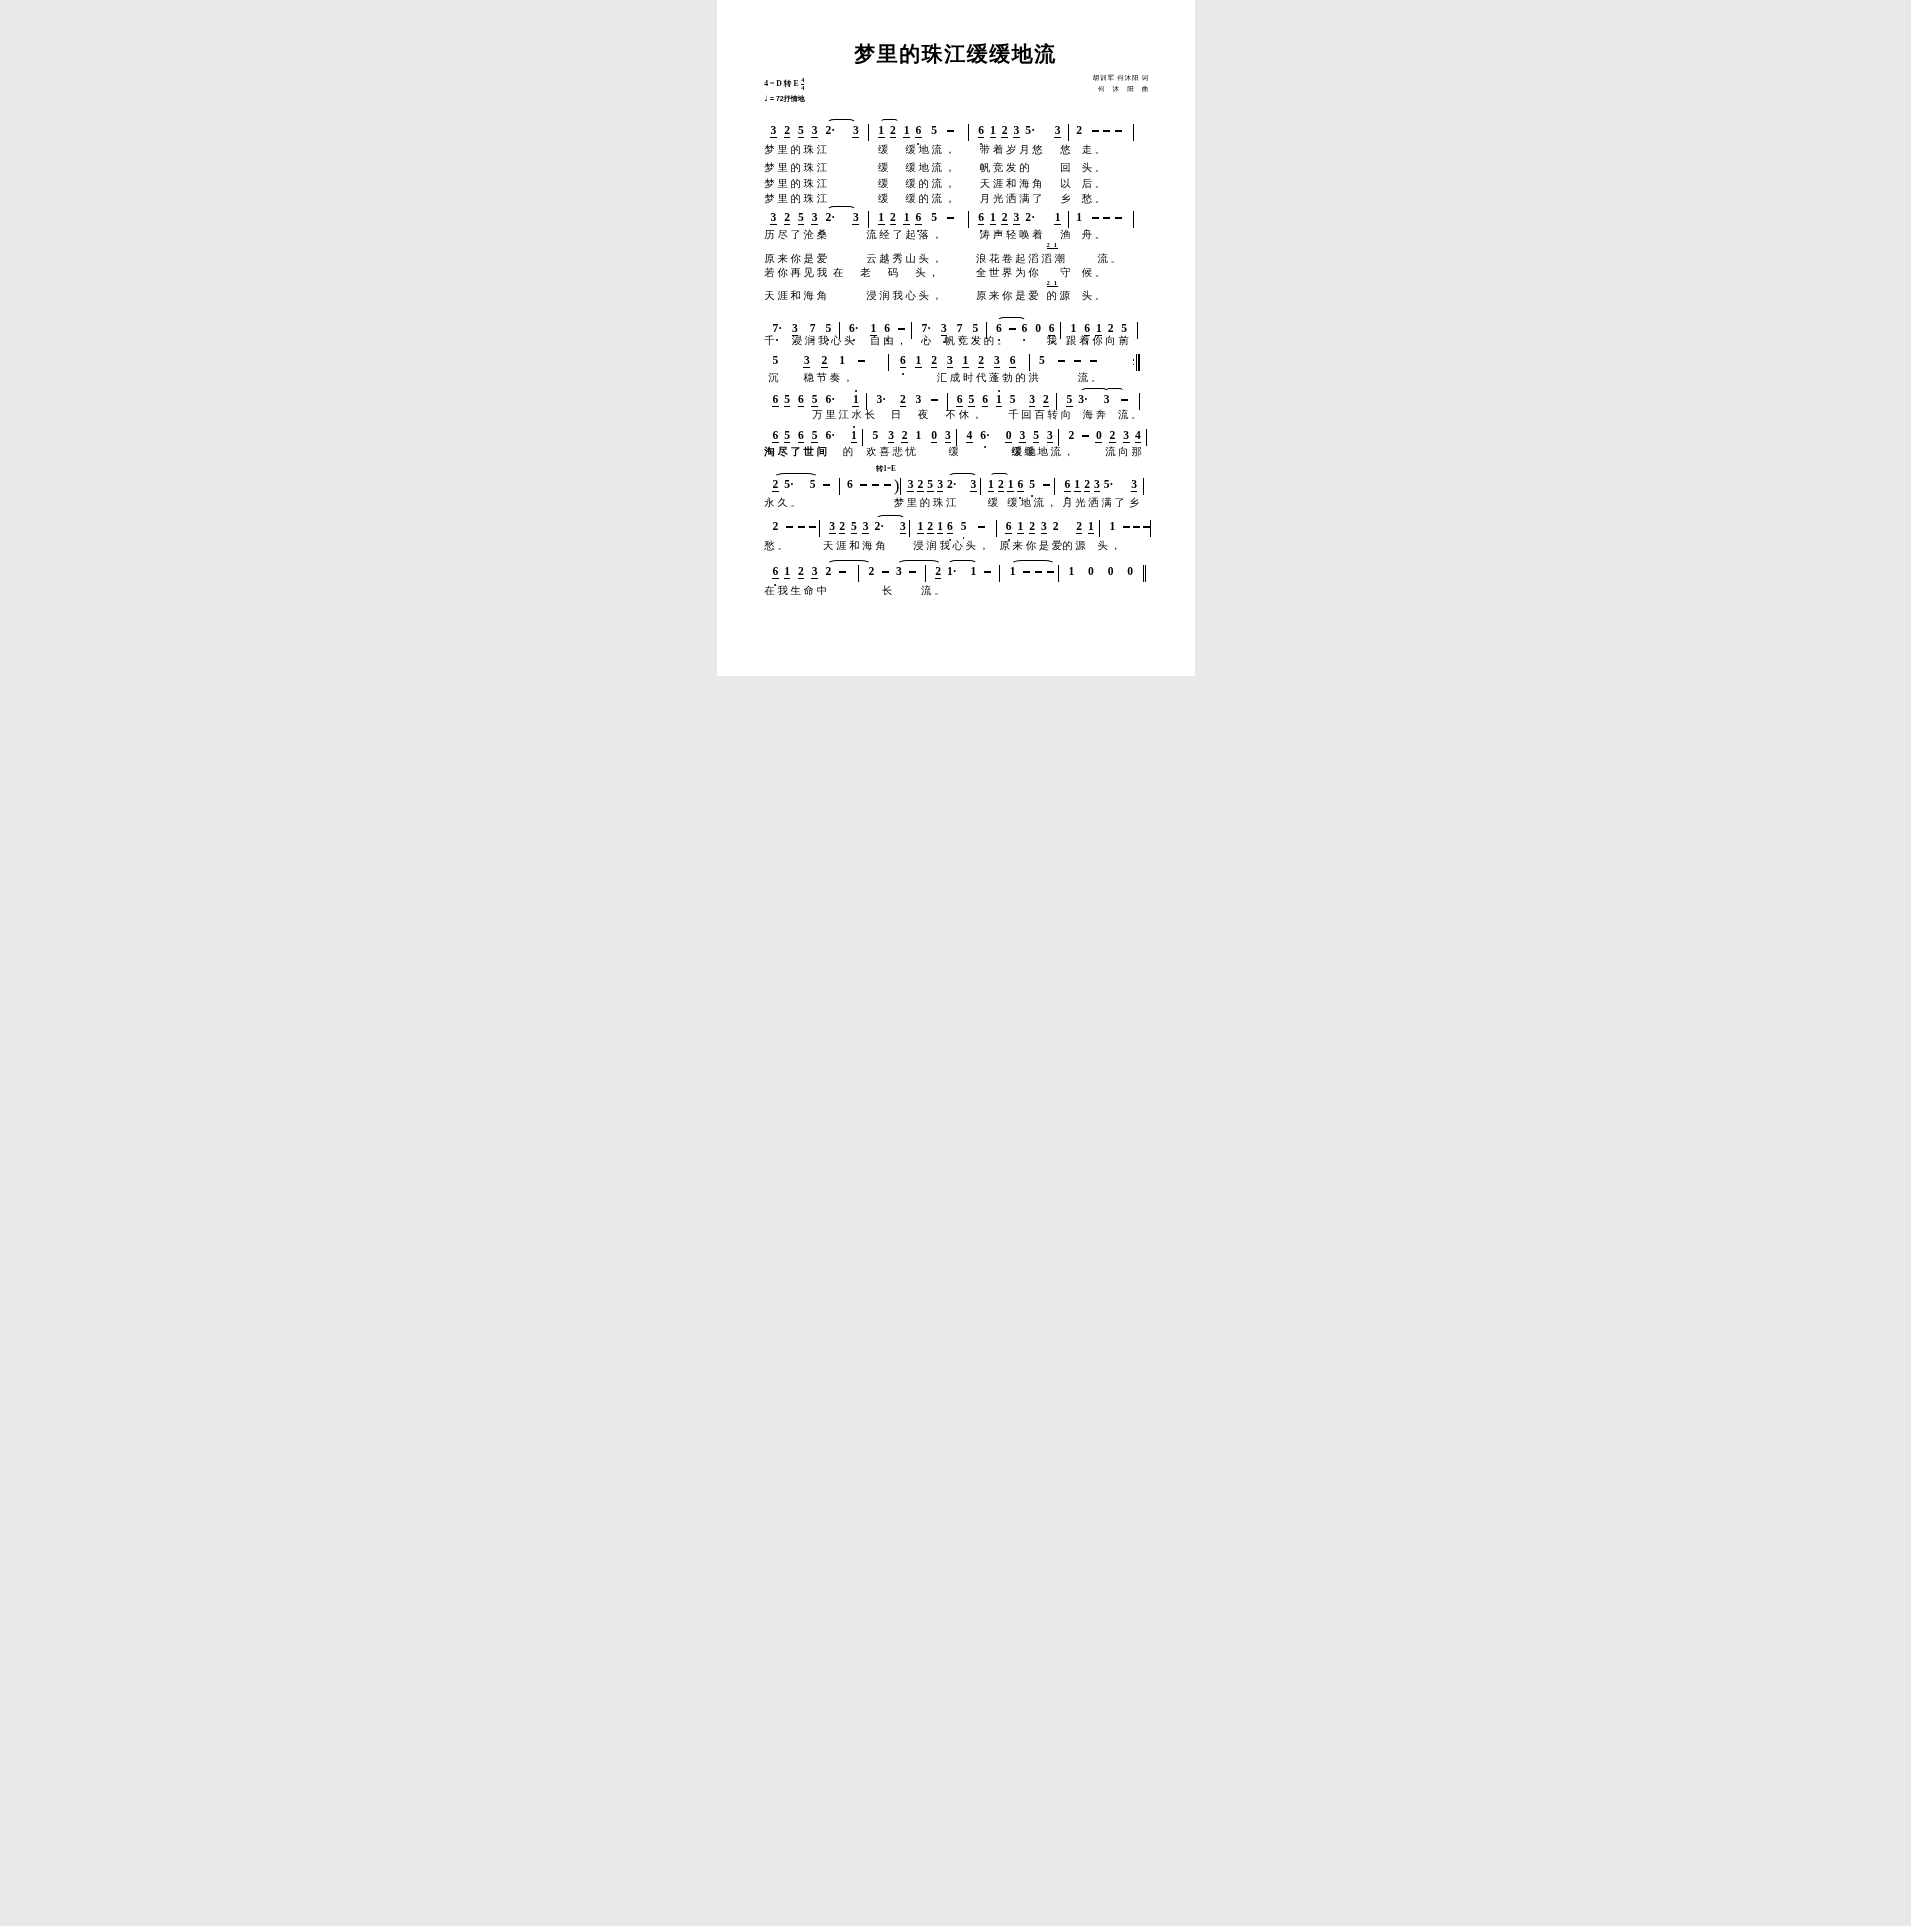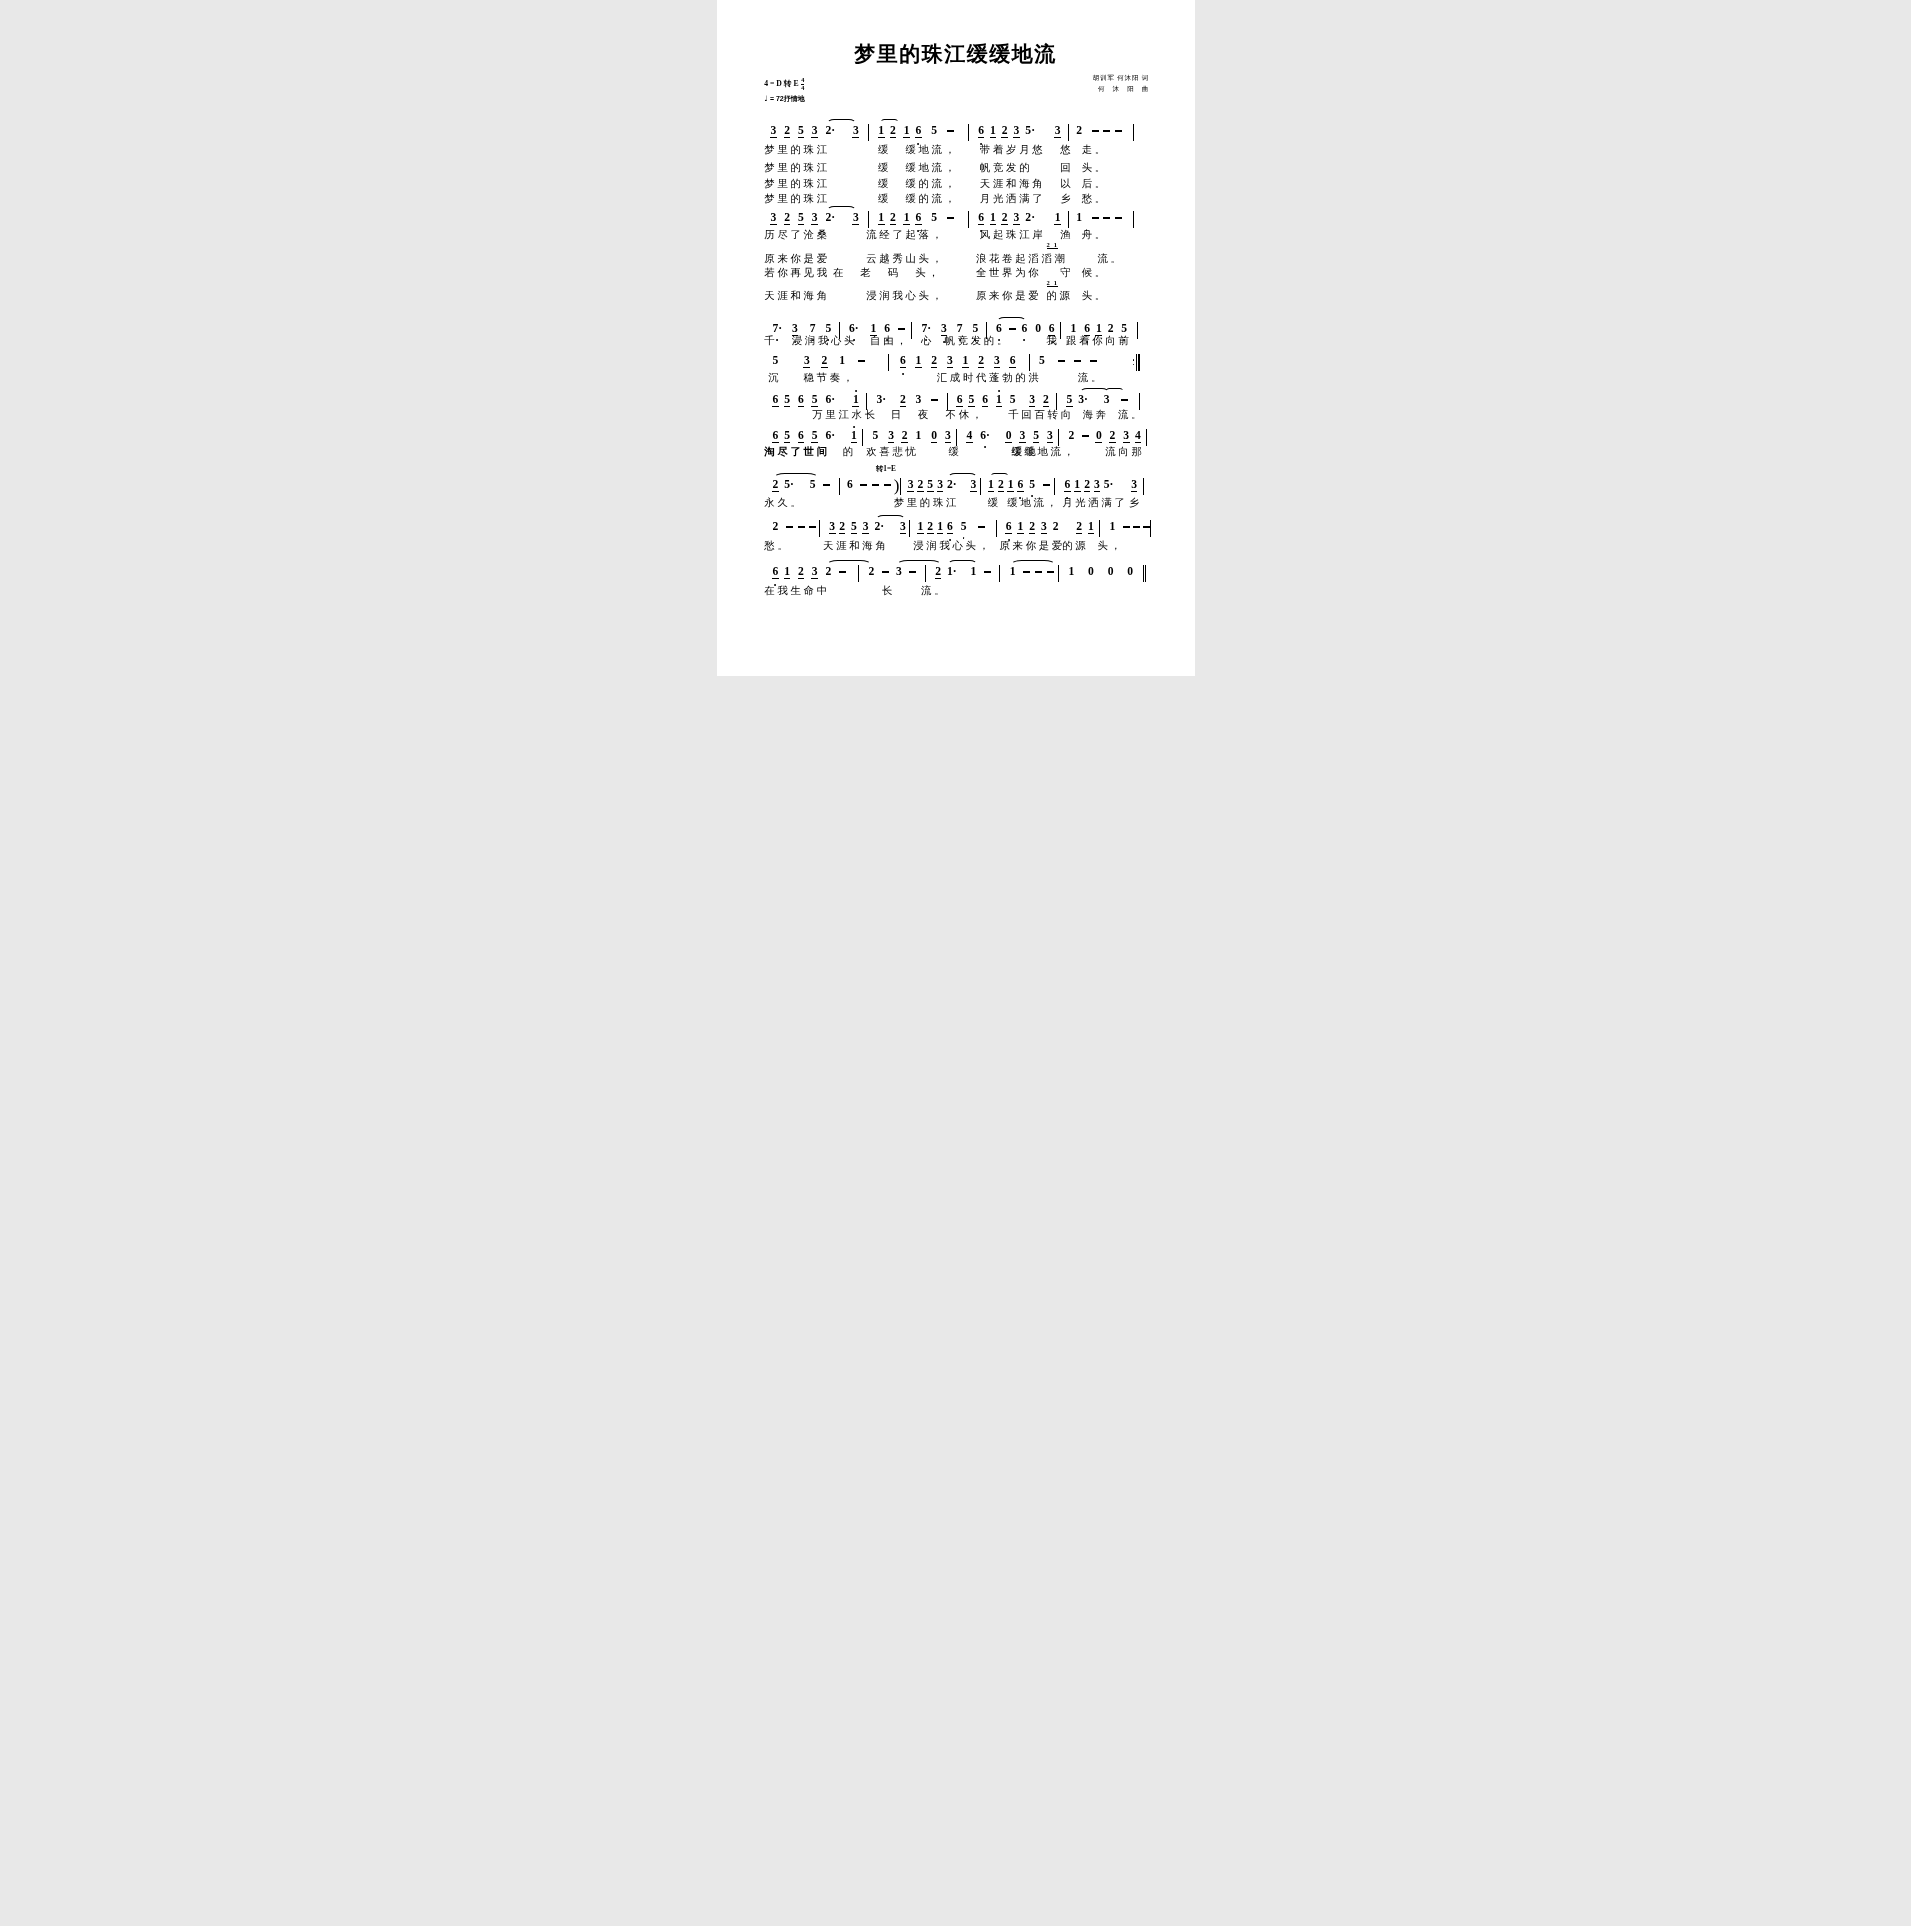--- a/index.html
+++ b/index.html
@@ -192,21 +192,21 @@
       <div class="tok" style="left: 89.5%;">
         <div class="dashmark"></div>
       </div>
       <div class="tok" style="left: 94%;">
         <div class="bar"></div>
       </div>
     </div>
     <div class="lyric-row" style="top: 228px;">
       <span class="seg" style="left: 0%;">历尽了沧桑</span>
       <span class="seg" style="left: 26%;">流经了起落，</span>
-      <span class="seg" style="left: 55%;">风起珠江岸</span>
+      <span class="seg" style="left: 55%;">涛声轻唤着</span>
       <span class="seg" style="left: 75.5%;">渔</span>
       <span class="seg" style="left: 81%;">舟。</span>
     </div>
     <div class="lyric-row grace" style="top: 241px;">
       <span class="seg" style="left: 72%;">2 1</span>
     </div>
     <div class="lyric-row" style="top: 252px;">
       <span class="seg" style="left: 0%;">原来你是爱</span>
       <span class="seg" style="left: 26%;">云越秀山头，</span>
       <span class="seg" style="left: 54%;">浪花卷起滔滔潮</span>

